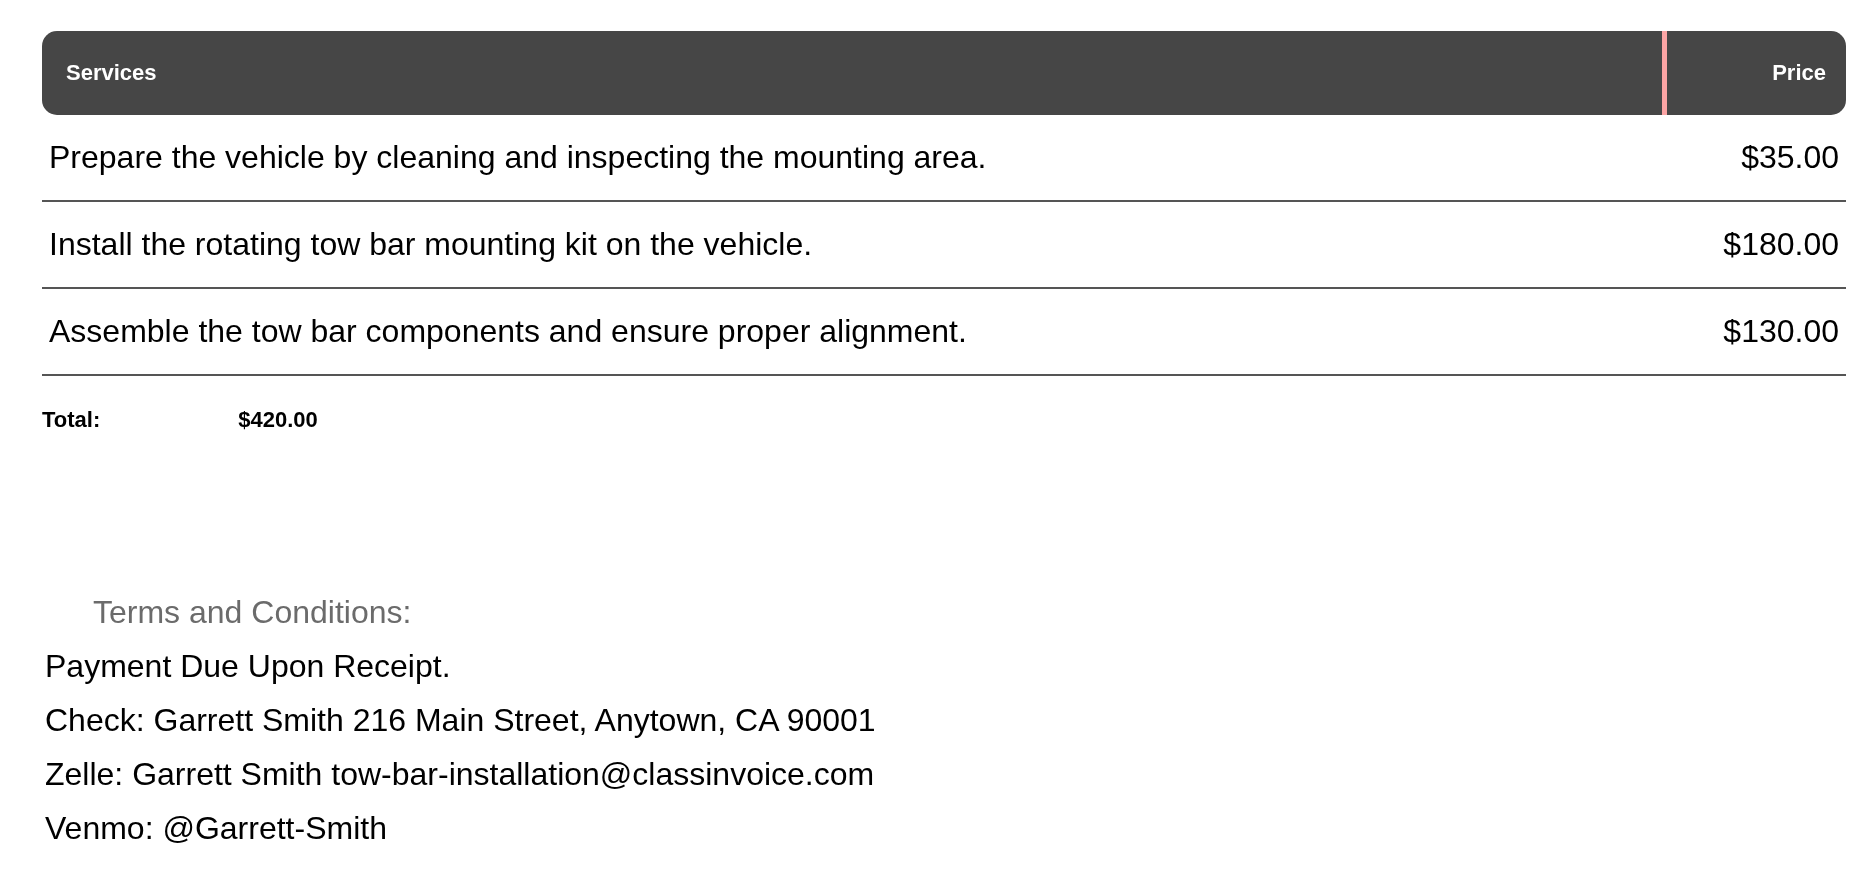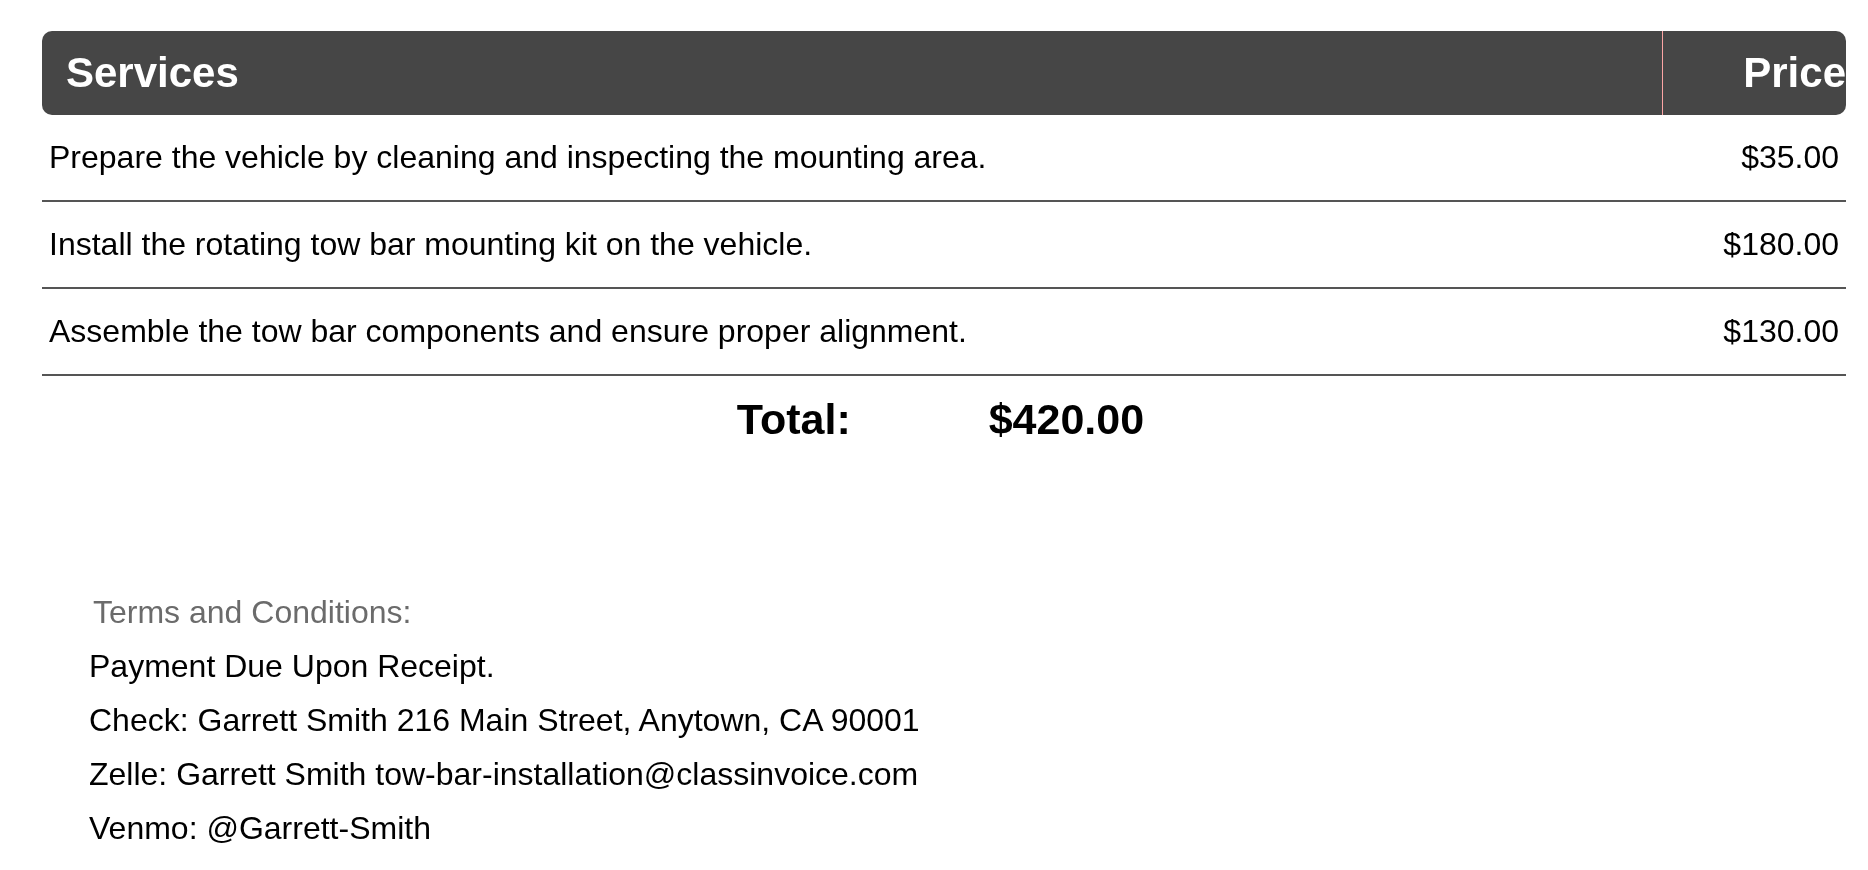--- a/index.html
+++ b/index.html
@@ -1,29 +1,29 @@
 <!DOCTYPE html>
 <html><head>
 <meta charset="utf-8">
 <style>
   html, body { margin: 0; padding: 0; background: #ffffff; }
   body { width: 1868px; height: 870px; position: relative; font-family: "Liberation Sans", sans-serif; color: #000; }
   .table { position: absolute; left: 42px; top: 31px; width: 1804px; }
-  .thead { height: 84px; background: #464646; border-radius: 10px; display: flex; align-items: center; color: #fff; font-weight: bold; font-size: 42px; }
+  .thead { height: 84px; background: #464646; border-radius: 15px; display: flex; align-items: center; color: #fff; font-weight: bold; font-size: 22px; }
   .th-service { flex: 1; padding-left: 24px; height: 100%; display: flex; align-items: center; }
-  .th-price { width: 184px; height: 100%; border-left: 1px solid #fca5a5; display: flex; align-items: center; justify-content: flex-end; padding-right: 0; box-sizing: border-box; }
+  .th-price { width: 184px; height: 100%; border-left: 5px solid #fca5a5; display: flex; align-items: center; justify-content: flex-end; padding-right: 20px; box-sizing: border-box; }
   .row { height: 87px; border-bottom: 2px solid #555; display: flex; align-items: center; font-size: 32px; box-sizing: border-box; }
   .row .desc { flex: 1; padding-left: 7px; }
   .row .price { width: 250px; text-align: right; padding-right: 7px; }
-  .total-row { height: 87px; display: flex; align-items: center; justify-content: center; font-weight: bold; font-size: 43px; }
+  .total-row { height: 87px; display: flex; align-items: center; justify-content: flex-start; font-weight: bold; font-size: 22px; }
   .total-label { margin-right: 110px; }
   .total-value { padding-right: 7px; margin-left: 28px; }
   .terms { position: absolute; left: 45px; top: 585px; font-size: 32px; }
   .terms .heading { color: #6b6b6b; height: 54px; line-height: 54px; margin-left: 48px; }
-  .terms .line { height: 54px; line-height: 54px; margin-left: 44px; }
+  .terms .line { height: 54px; line-height: 54px; }
 </style>
 </head>
 <body>
 
 <div class="table">
   <div class="thead">
     <div class="th-service">Services</div>
     <div class="th-price">Price</div>
   </div>
   <div class="row">

